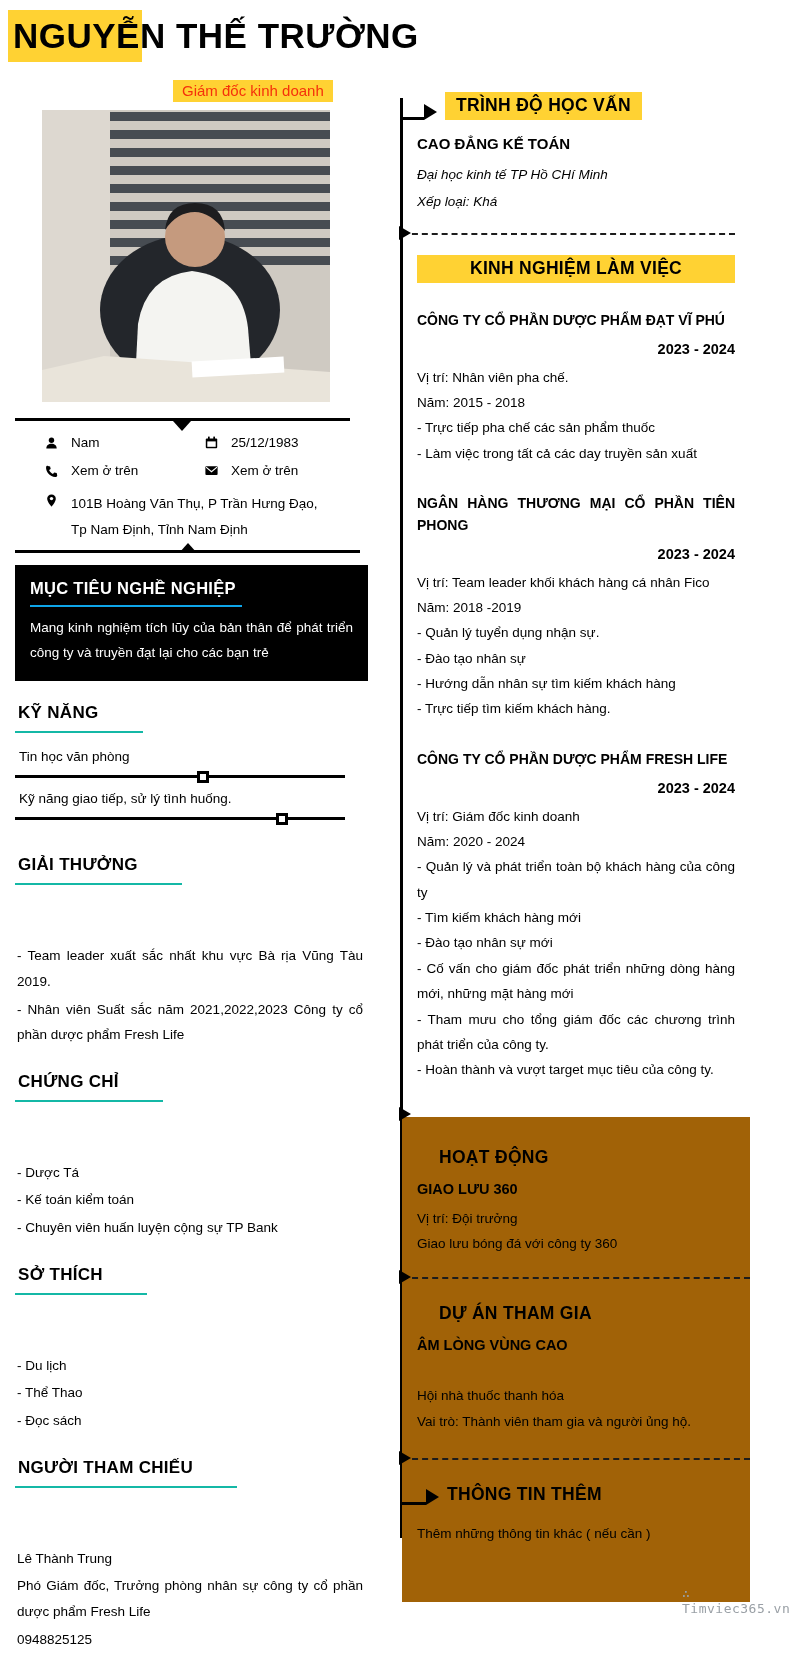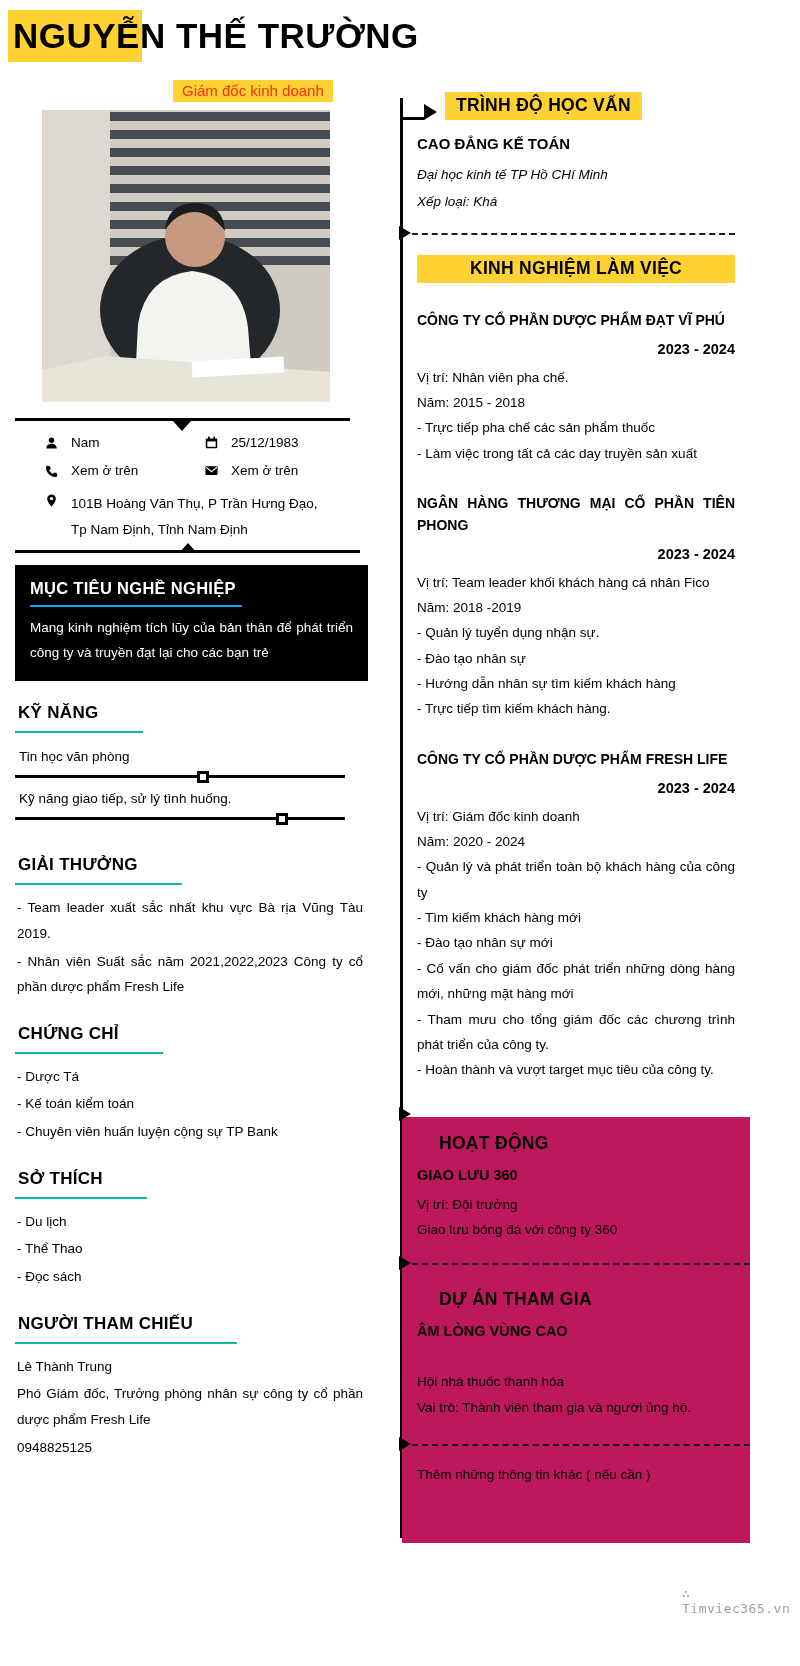--- a/index.html
+++ b/index.html
@@ -36,21 +36,21 @@
   .objective h2 { font-size:16.5px; letter-spacing:.3px; display:inline-block; border-bottom:2px solid #0ea5e9; padding:2px 6px 7px 0; }
   .objective p { margin-top:9px; font-size:13.5px; line-height:1.85; text-align:justify; }
 
   h2.lh { font-size:17px; letter-spacing:.3px; display:inline-block; border-bottom:2px solid #14b8a6;
           padding:0 44px 8px 3px; margin:22px 0 10px; }
 
   .skill-label { font-size:13.5px; padding-left:4px; margin-top:6px; }
   .skill-bar { position:relative; height:3px; background:#000; width:330px; margin:11px 0 13px; }
   .skill-marker { position:absolute; top:-4.5px; width:12px; height:12px; border:3.5px solid #000; background:#fff; }
 
-  .items { font-size:13.5px; line-height:1.9; text-align:justify; padding-left:2px; width:348px; }
+  .items { font-size:13.5px; line-height:1.9; text-align:justify; padding-left:2px; width:348px;margin-top:48px; }
   .items div { margin-bottom:2px; }
 
   
   .vline { position:absolute; left:400px; top:98px; width:3px; height:1440px; background:#000; }
   .right-col { position:absolute; left:402px; top:92px; width:348px; padding:0 15px; font-size:13.5px; }
 
   .r-header { display:flex; align-items:flex-end; margin-left:-17px; }
   .arrow-line { width:24px; height:3px; background:#000; }
   .arrow-head { width:0; height:0; border-left:13px solid #000; border-top:8px solid transparent; border-bottom:8px solid transparent; margin-right:8px; }
   .hl-title { background:#FFD233; font-size:17.5px; font-weight:bold; letter-spacing:.3px; padding:3px 11px 4px; }
@@ -61,21 +61,21 @@
 
   .sep { position:relative; border-top:2.5px dashed #1c1c1c; margin:18px 0 0 -15px; }
   .sep-tri { position:absolute; left:-3px; top:-9px; width:0; height:0;
              border-left:12px solid #000; border-top:7.5px solid transparent; border-bottom:7.5px solid transparent; }
 
   .exp-title-wrap { text-align:center; margin-top:20px; }
   .company { font-weight:bold; font-size:14px; text-align:justify; line-height:1.55; margin-top:27px; }
   .period { font-weight:bold; font-size:14.5px; text-align:right; margin-top:9px; }
   .details { line-height:1.88; text-align:justify; margin-top:8px; }
 
-  .yellow { position:relative; margin:34px 0 0 -15px; width:348px; background:#be185d; padding:16px 15px 55px; }
+  .yellow { position:relative; margin:34px 0 0 -15px; width:348px; background:#a16207; padding:30px 15px 55px; }
   .block-tri { position:absolute; left:-3px; top:-10px; width:0; height:0;
                border-left:12px solid #000; border-top:7.5px solid transparent; border-bottom:7.5px solid transparent; }
   .y-title { font-size:17.5px; font-weight:bold; letter-spacing:.3px; margin-left:22px; }
   .y-sub { font-weight:bold; font-size:14.5px; margin-top:13px; }
   .y-details { line-height:1.9; margin-top:9px; }
   .sep-y { position:relative; border-top:2.5px dashed #1c1c1c; margin:20px -15px 0; } .mt24 { margin-top:24px; } .mt30 { margin-top:30px; }
   .info-text { margin-top:16px; line-height:1.9; }
 
   .watermark { position:absolute; left:682px; top:1586px; font-family:"DejaVu Sans Mono", monospace;
                font-size:13px; color:#9aa0a6; letter-spacing:.5px; }
@@ -304,20 +304,25 @@
       <div class="y-sub">ÂM LÒNG VÙNG CAO</div>
       <div class="y-details mt30">
         <div>Hội nhà thuốc thanh hóa</div>
         <div>Vai trò: Thành viên tham gia và người ủng hộ.</div>
       </div>
 
       <div class="sep-y mt24">
         <span class="sep-tri"></span>
       </div>
 
+      <div class="r-header mt24" style="margin-left:-15px;">
+        <span class="arrow-line"></span>
+        <span class="arrow-head"></span>
+        <h2 class="plain-title">THÔNG TIN THÊM</h2>
+      </div>
       <div class="info-text">Thêm những thông tin khác ( nếu cần )</div>
     </div>
 
   </div>
 
   <div class="watermark">∴ Timviec365.vn</div>
 
 </div>
 
 </body></html>

